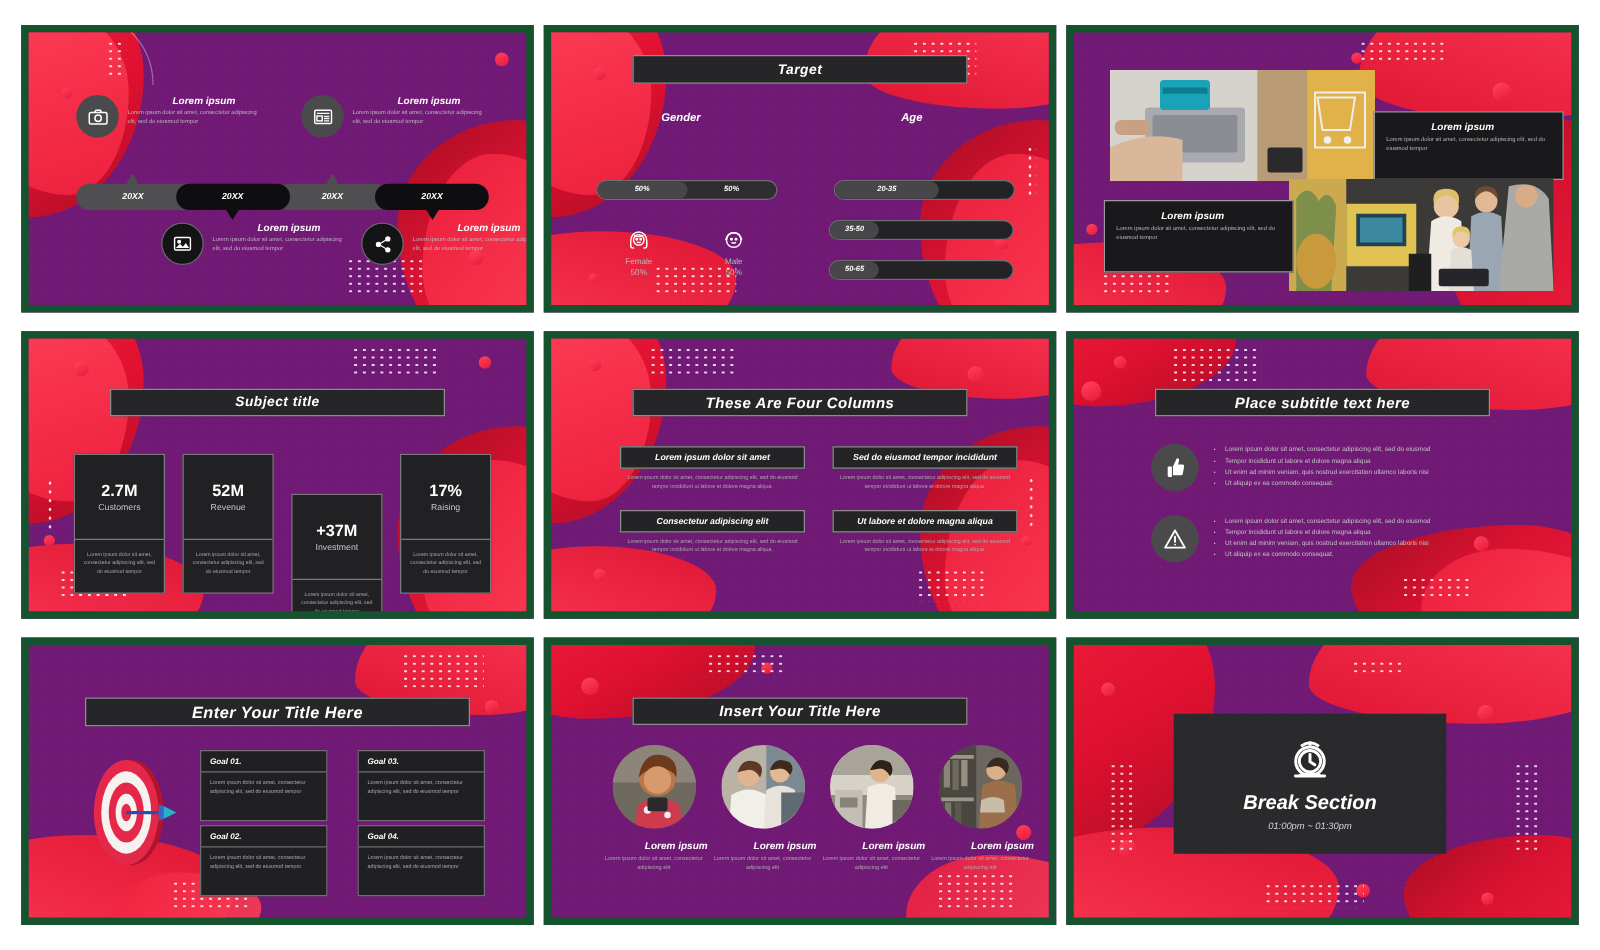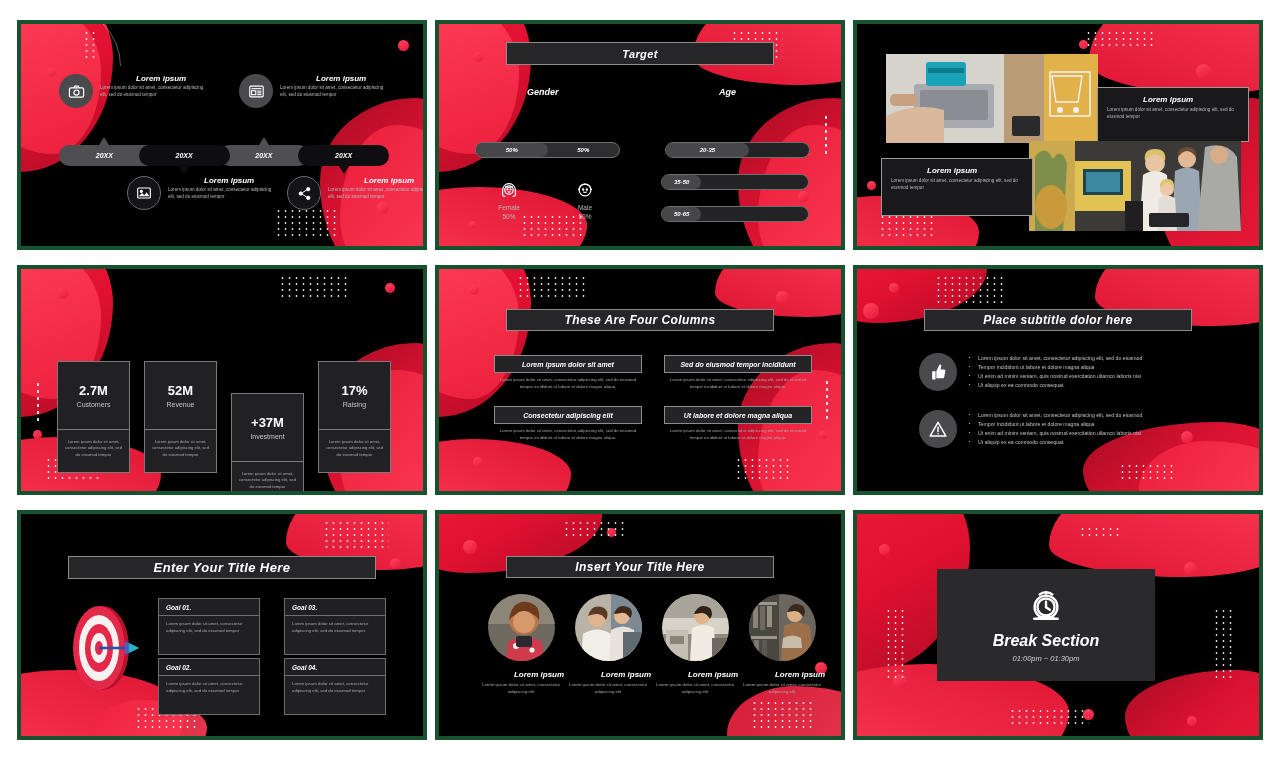--- a/index.html
+++ b/index.html
@@ -14,23 +14,23 @@
     display: grid;
     grid-template-columns: repeat(3, 410px);
     grid-template-rows: repeat(3, 230px);
     column-gap: 8px; row-gap: 15px;
     padding: 20px 16px;
     align-content: start; justify-content: center;
   }
   .slide {
     position: relative;
     width: 410px; height: 230px;
-    background: #000000;
+    background: #701a75;
     overflow: hidden;
-    border: 4px solid #14532d;
+    border: 6px solid #14532d;
   }
   .slide::after {
     content: ""; position: absolute; inset: 0; pointer-events: none;
     background-image: radial-gradient(rgba(255,255,255,.045) .5px, transparent .6px);
     background-size: 4px 4px;
   }
   
   .blob { position: absolute; pointer-events: none; }
   .bl-tl {
     width: 150px; height: 190px; left: -58px; top: -42px;
@@ -441,20 +441,23 @@
     <div class="blob bl-bl" style="width:190px;height:92px;left:-50px;bottom:-38px;"></div>
     <div class="dot" style="left:36px;top:18px;width:12px;height:12px;"></div>
     <div class="dot" style="right:28px;top:14px;width:10px;height:10px;"></div>
     <div class="dot" style="right:32px;bottom:32px;width:10px;height:10px;"></div>
     <div class="dot" style="left:12px;bottom:52px;width:9px;height:9px;"></div>
     <div class="dotgrid" style="left:258px;top:6px;width:72px;height:26px;"></div>
     <div class="dotgrid" style="left:24px;bottom:10px;width:58px;height:24px;"></div>
     <div class="dotgrid" style="left:14px;top:112px;width:7px;height:40px;background-size:6px 7px;"></div>
 
     <div class="content">
+      <div class="titlebar" style="top:40px;width:268px;height:22px;font-size:11px;">
+        <span>Subject title</span>
+      </div>
       <div class="s4-card" style="left:36px;">
         <div class="num">2.7M</div>
         <div class="cap">Customers</div>
         <div class="div"></div>
         <div class="p">Lorem ipsum dolor sit amet, consectetur adipiscing elit, sed do eiusmod tempor</div>
       </div>
       <div class="s4-card" style="left:123px;">
         <div class="num">52M</div>
         <div class="cap">Revenue</div>
         <div class="div"></div>
@@ -522,21 +525,21 @@
     <div class="blob bl-br" style="width:230px;height:115px;right:-54px;bottom:-46px;"></div>
     <div class="blob bl-br2" style="width:150px;height:80px;right:-30px;bottom:-30px;"></div>
     <div class="dot" style="left:32px;top:14px;width:10px;height:10px;"></div>
     <div class="dot" style="left:6px;top:34px;width:16px;height:16px;"></div>
     <div class="dot" style="right:66px;bottom:48px;width:12px;height:12px;"></div>
     <div class="dotgrid" style="left:78px;top:6px;width:72px;height:28px;"></div>
     <div class="dotgrid" style="left:262px;bottom:10px;width:58px;height:18px;"></div>
 
     <div class="content">
       <div class="titlebar" style="top:40px;width:268px;height:22px;font-size:12px;">
-        <span>Place subtitle dolor here</span>
+        <span>Place subtitle text here</span>
       </div>
       <div class="s6-row" style="left:62px;top:84px;">
         <div class="circ-icon">
           <svg width="20" height="20" viewBox="0 0 24 24" fill="#fff">
             <path d="M9 21H6a1 1 0 0 1-1-1v-8a1 1 0 0 1 1-1h3z"></path>
             <path d="M10 11l3.4-7.2c.3-.7 1.3-.9 1.9-.4.5.4.7 1 .6 1.6L15 9h4.2c1 0 1.8.9 1.6 1.9l-1.3 7c-.2.9-1 1.6-2 1.6H10z"></path>
           </svg>
         </div>
         <ul class="s6-ul">
           <li>Lorem ipsum dolor sit amet, consectetur adipiscing elit, sed do eiusmod</li>

